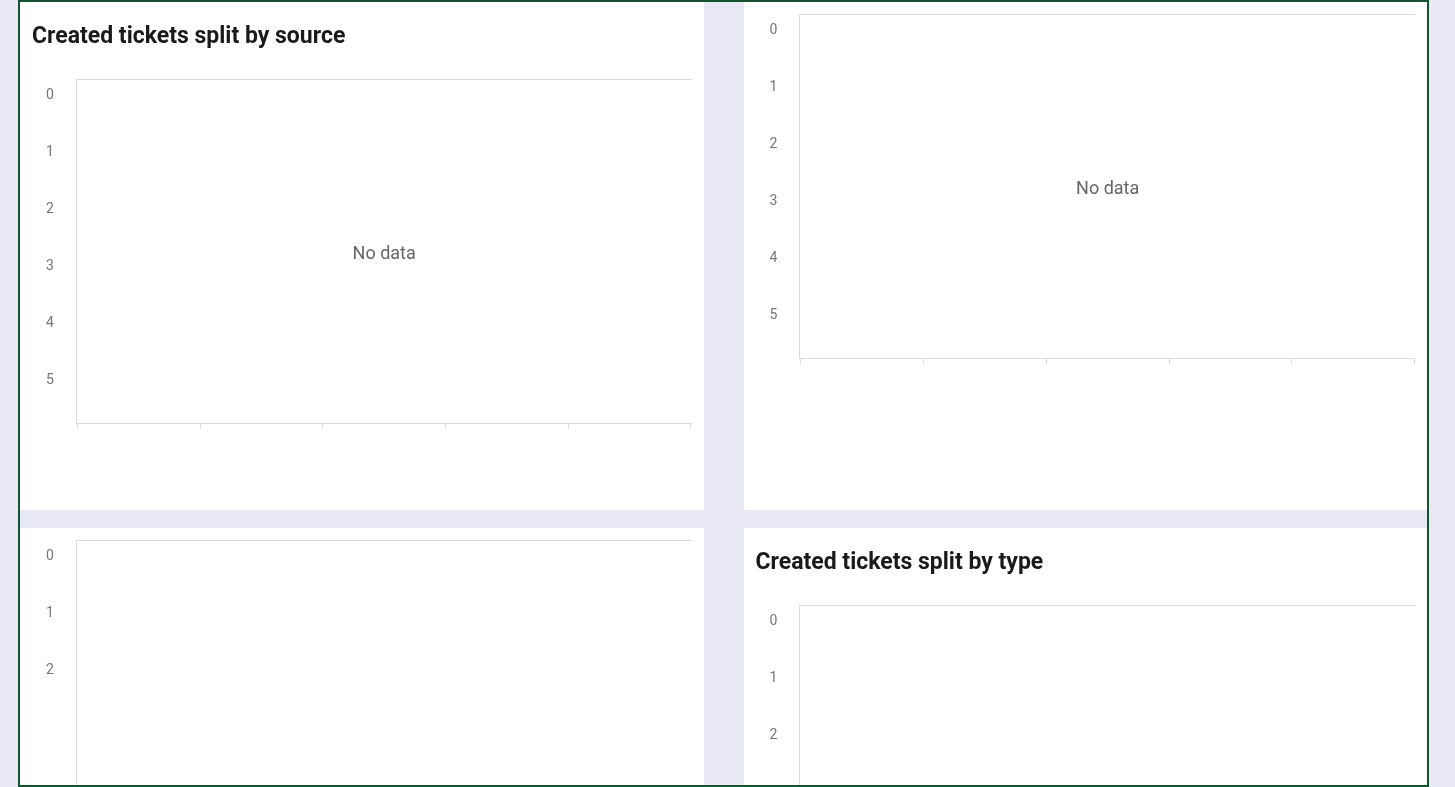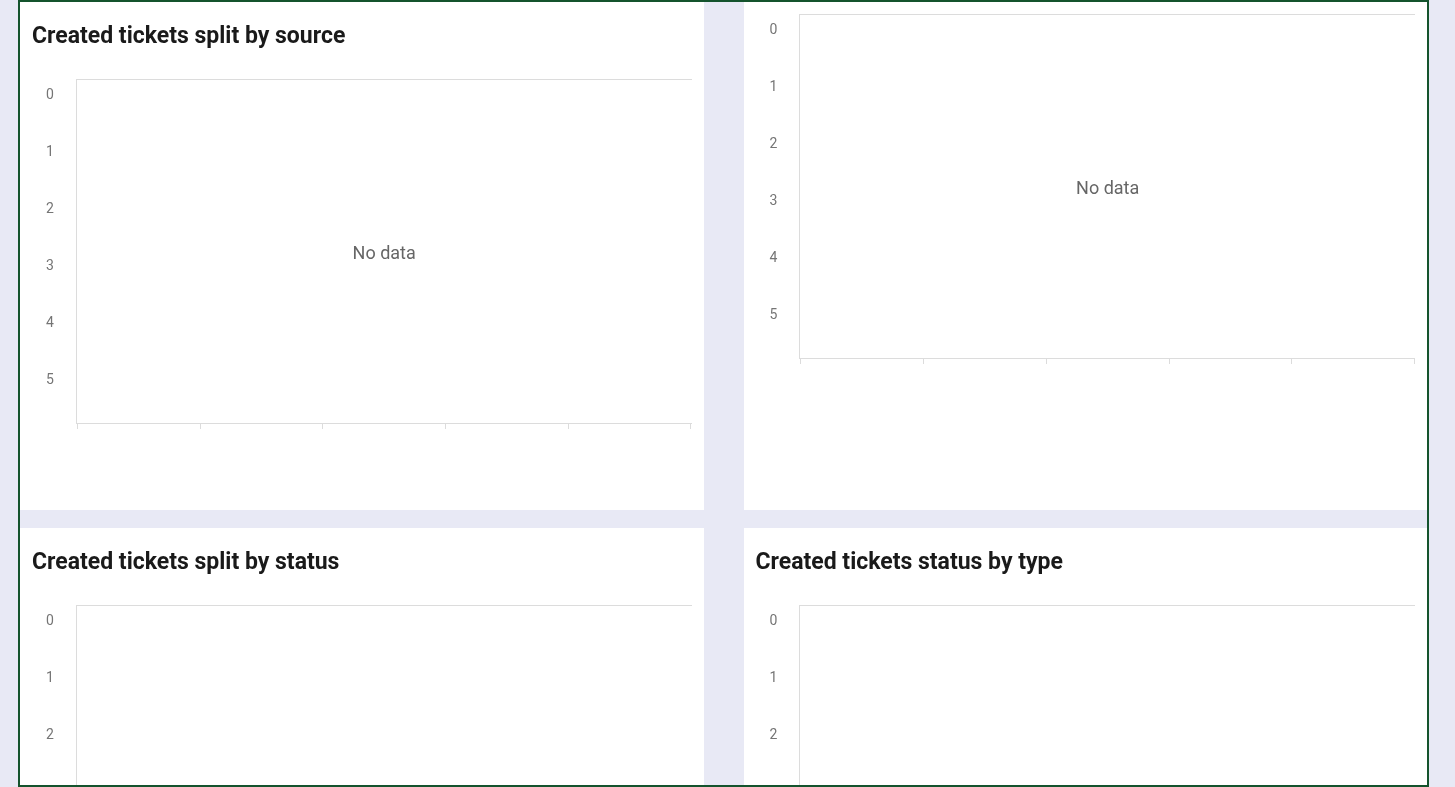--- a/index.html
+++ b/index.html
@@ -155,35 +155,34 @@
             <div class="x-tick"></div>
             <div class="x-tick"></div>
             <div class="x-tick"></div>
             <div class="x-tick"></div>
           </div>
         </div>
       </div>
     </div>
 
     <div class="panel">
-      <h2 class="panel-title">Created tickets split by status</h2>
       <div class="chart-area">
         <div class="y-axis y-axis-partial">
           <div class="y-tick">0</div>
           <div class="y-tick">1</div>
           <div class="y-tick">2</div>
         </div>
         <div class="plot-region" style="height:345px;">
           <div class="no-data"></div>
         </div>
       </div>
     </div>
 
     <div class="panel">
-      <h2 class="panel-title">Created tickets status by type</h2>
+      <h2 class="panel-title">Created tickets split by type</h2>
       <div class="chart-area">
         <div class="y-axis y-axis-partial">
           <div class="y-tick">0</div>
           <div class="y-tick">1</div>
           <div class="y-tick">2</div>
         </div>
         <div class="plot-region" style="height:345px;">
           <div class="no-data"></div>
         </div>
       </div>

